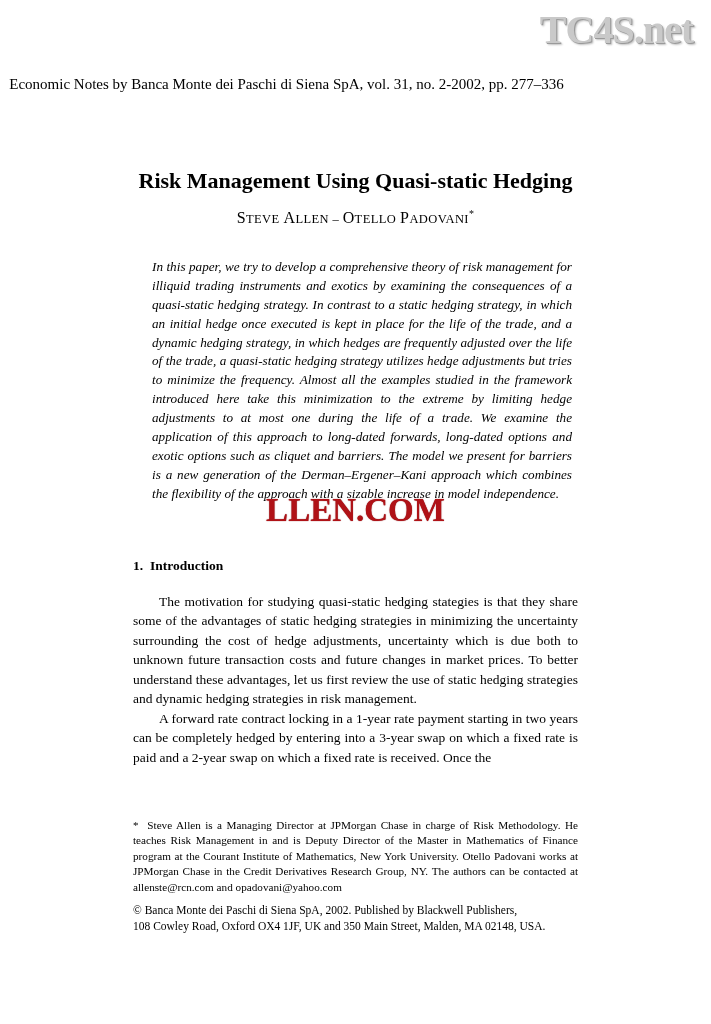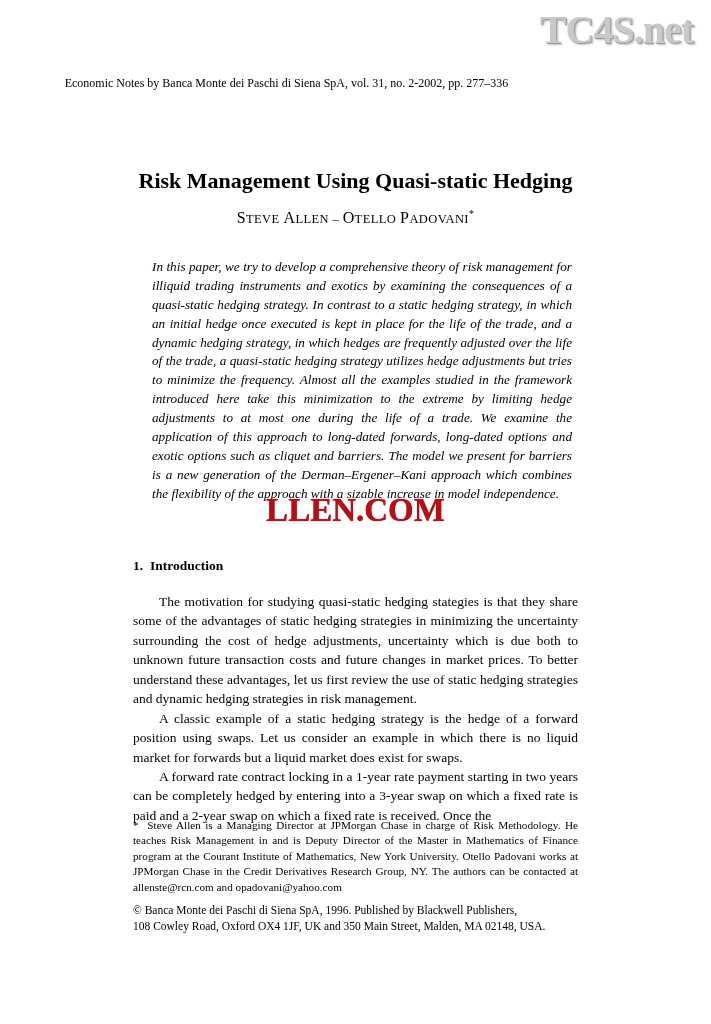--- a/index.html
+++ b/index.html
@@ -64,21 +64,21 @@
     white-space: nowrap;
   }
 
   
   .journal-line {
     position: absolute;
     top: 76px;
     left: 0;
     width: 573px;
     text-align: center;
-    font-size: 12px;
+    font-size: 15px;
     font-family: "Liberation Serif", serif;
     color: #000;
   }
 
   
   .title {
     position: absolute;
     top: 168px;
     left: 0;
     width: 711px;
@@ -199,29 +199,28 @@
   <div class="abstract">In this paper, we try to develop a comprehensive theory of risk management for illiquid trading instruments and exotics by examining the consequences of a quasi-static hedging strategy. In contrast to a static hedging strategy, in which an initial hedge once executed is kept in place for the life of the trade, and a dynamic hedging strategy, in which hedges are frequently adjusted over the life of the trade, a quasi-static hedging strategy utilizes hedge adjustments but tries to minimize the frequency. Almost all the examples studied in the framework introduced here take this minimization to the extreme by limiting hedge adjustments to at most one during the life of a trade. We examine the application of this approach to long-dated forwards, long-dated options and exotic options such as cliquet and barriers. The model we present for barriers is a new generation of the Derman–Ergener–Kani approach which combines the flexibility of the approach with a sizable increase in model independence.</div>
 
   <div class="wm-mid">LLEN.COM</div>
 
   <div class="section-head">
     <span>1.</span>&nbsp;&nbsp;<span>Introduction</span>
   </div>
 
   <div class="body-text">
     <p>The motivation for studying quasi-static hedging stategies is that they share some of the advantages of static hedging strategies in minimizing the uncertainty surrounding the cost of hedge adjustments, uncertainty which is due both to unknown future transaction costs and future changes in market prices. To better understand these advantages, let us first review the use of static hedging strategies and dynamic hedging strategies in risk management.</p>
-    <p>A classic example of a static hedging strategy is the hedge of a forward position using swaps. Let us consider an example in which there is no liquid market for forwards but a liquid market does exist for swaps.</p>
     <p>A forward rate contract locking in a 1-year rate payment starting in two years can be completely hedged by entering into a 3-year swap on which a fixed rate is paid and a 2-year swap on which a fixed rate is received. Once the</p>
   </div>
 
   <div class="footnote-rule"></div>
 
   <div class="footnote">
     <span class="star">*</span>&nbsp;&nbsp;<span>Steve Allen is a Managing Director at JPMorgan Chase in charge of Risk Methodology. He teaches Risk Management in and is Deputy Director of the Master in Mathematics of Finance program at the Courant Institute of Mathematics, New York University. Otello Padovani works at JPMorgan Chase in the Credit Derivatives Research Group, NY. The authors can be contacted at allenste@rcn.com and opadovani@yahoo.com</span>
   </div>
 
   <div class="copyright">
-    <span>©</span><span> Banca Monte dei Paschi di Siena SpA, 1996. Published by Blackwell Publishers,</span><br>
+    <span>©</span><span> Banca Monte dei Paschi di Siena SpA, 2002. Published by Blackwell Publishers,</span><br>
     <span>108 Cowley Road, Oxford OX4 1JF, UK and 350 Main Street, Malden, MA 02148, USA.</span>
   </div>
 
 
 </div>
 
 </body></html>

